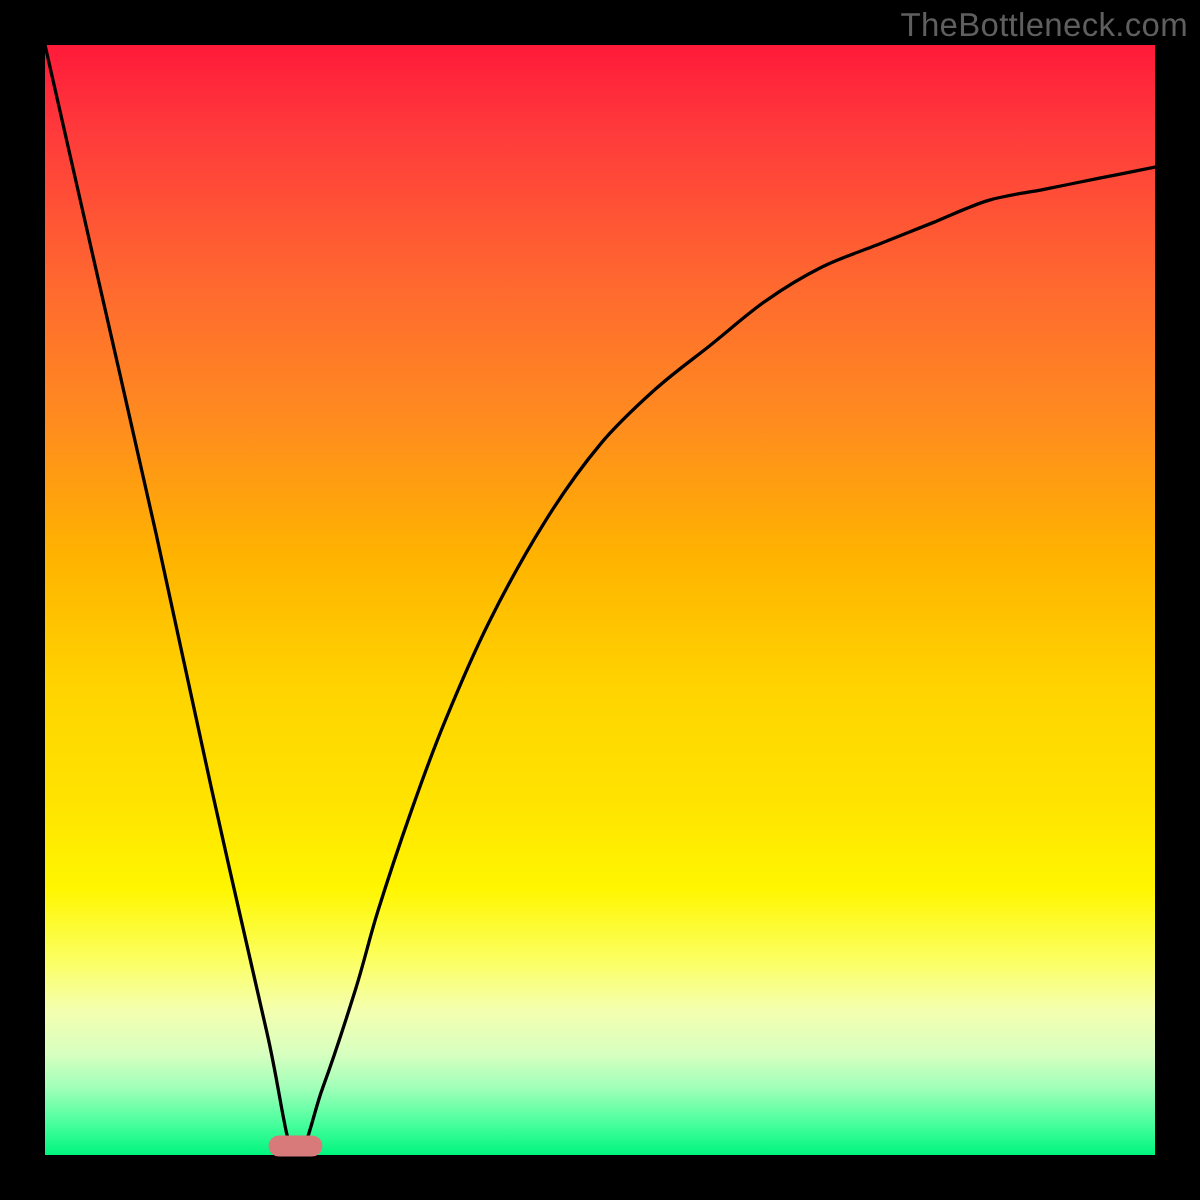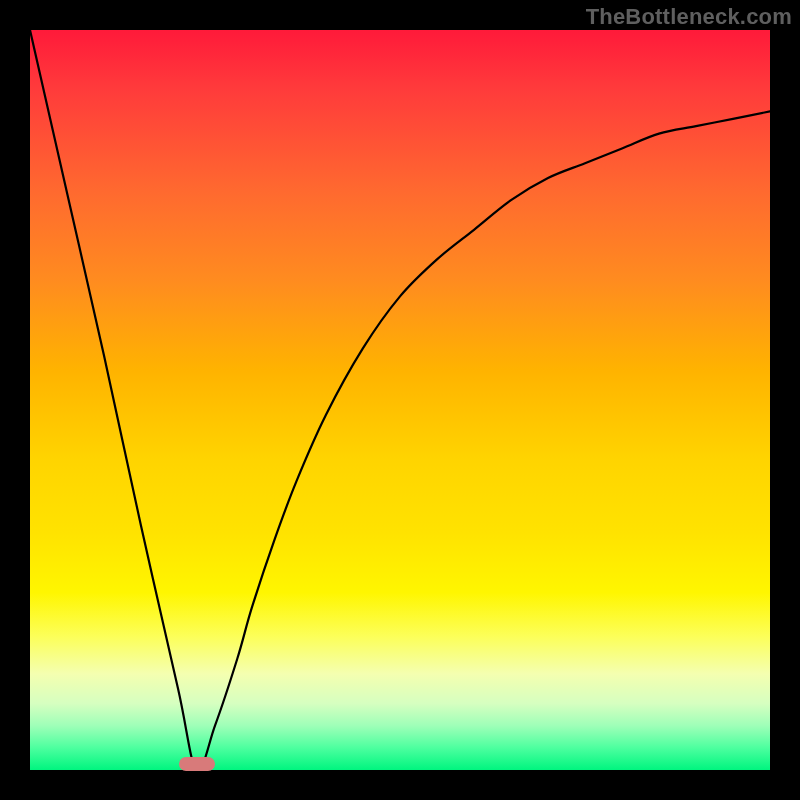--- a/index.html
+++ b/index.html
@@ -53,21 +53,21 @@
     border-radius: 7px;
     background: #d87a7a;
     transform: translate(-50%, -50%);
   }
   .watermark {
     position: absolute;
     top: 4px;
     right: 8px;
     color: #5f5f5f;
     font-size: 22px;
-    font-weight: 700;
+    font-weight: 400;
     letter-spacing: 0.2px;
   }
 </style>
 </head>
 <body>
 
 <div class="frame">
   <div class="watermark">TheBottleneck.com</div>
   <div class="plot">
     <svg class="curve" viewBox="0 0 740 740" preserveAspectRatio="none">

